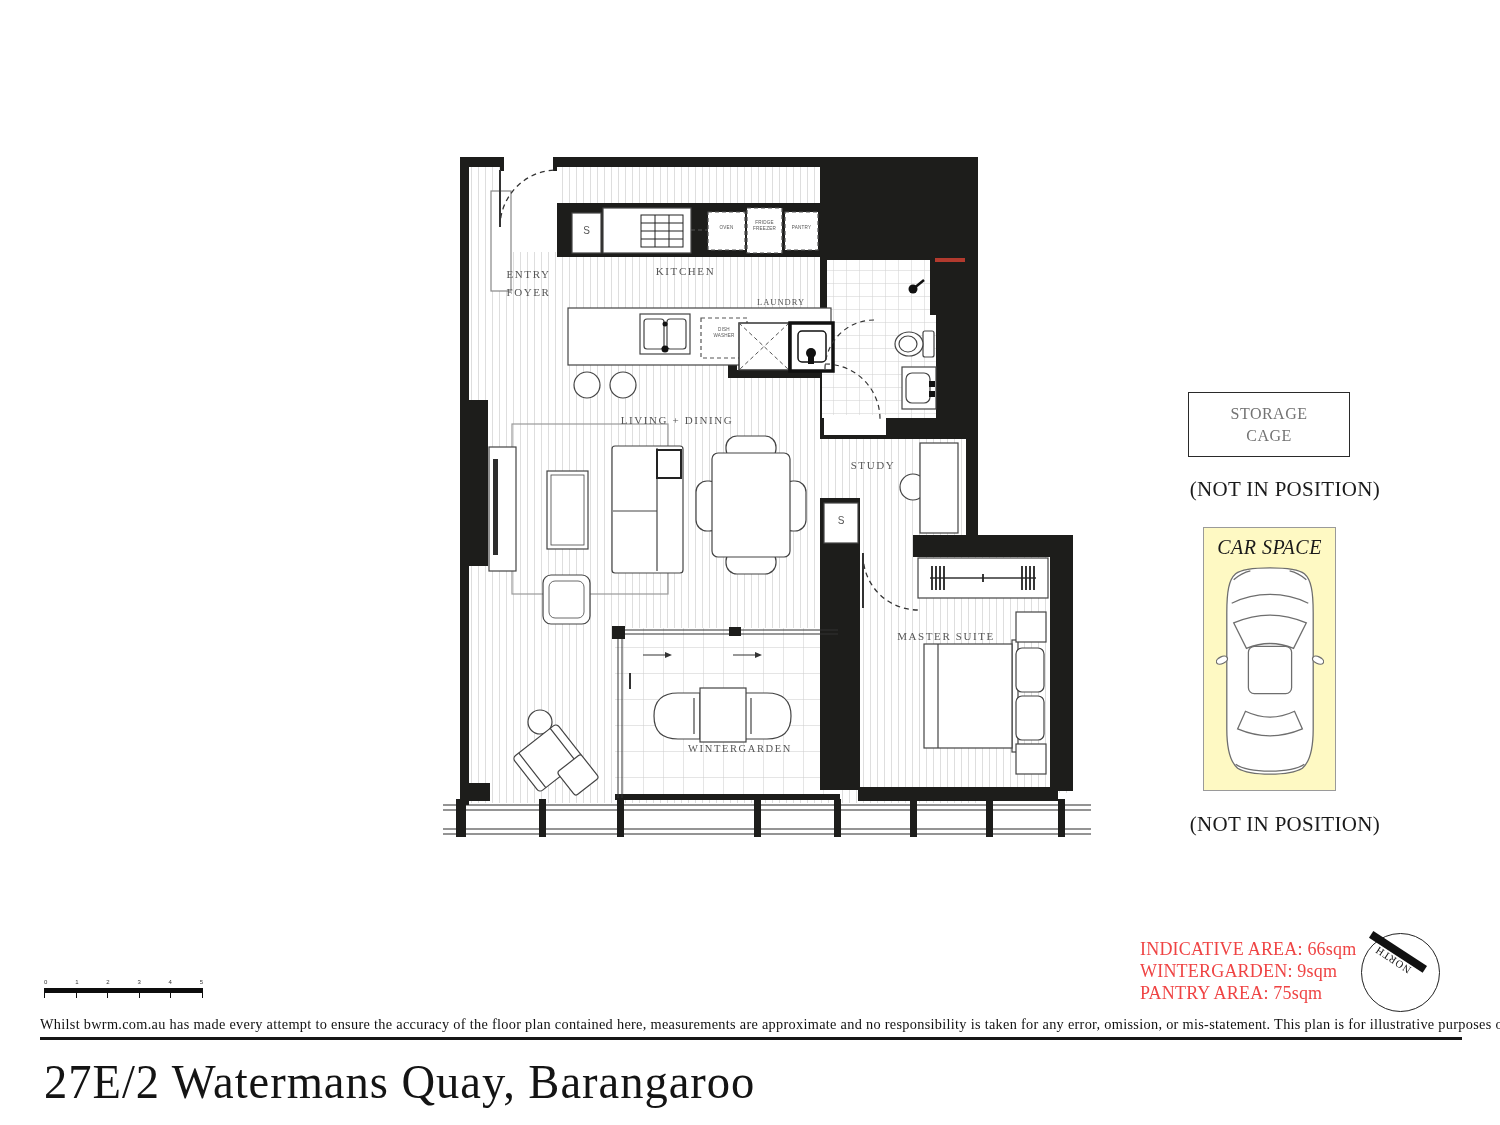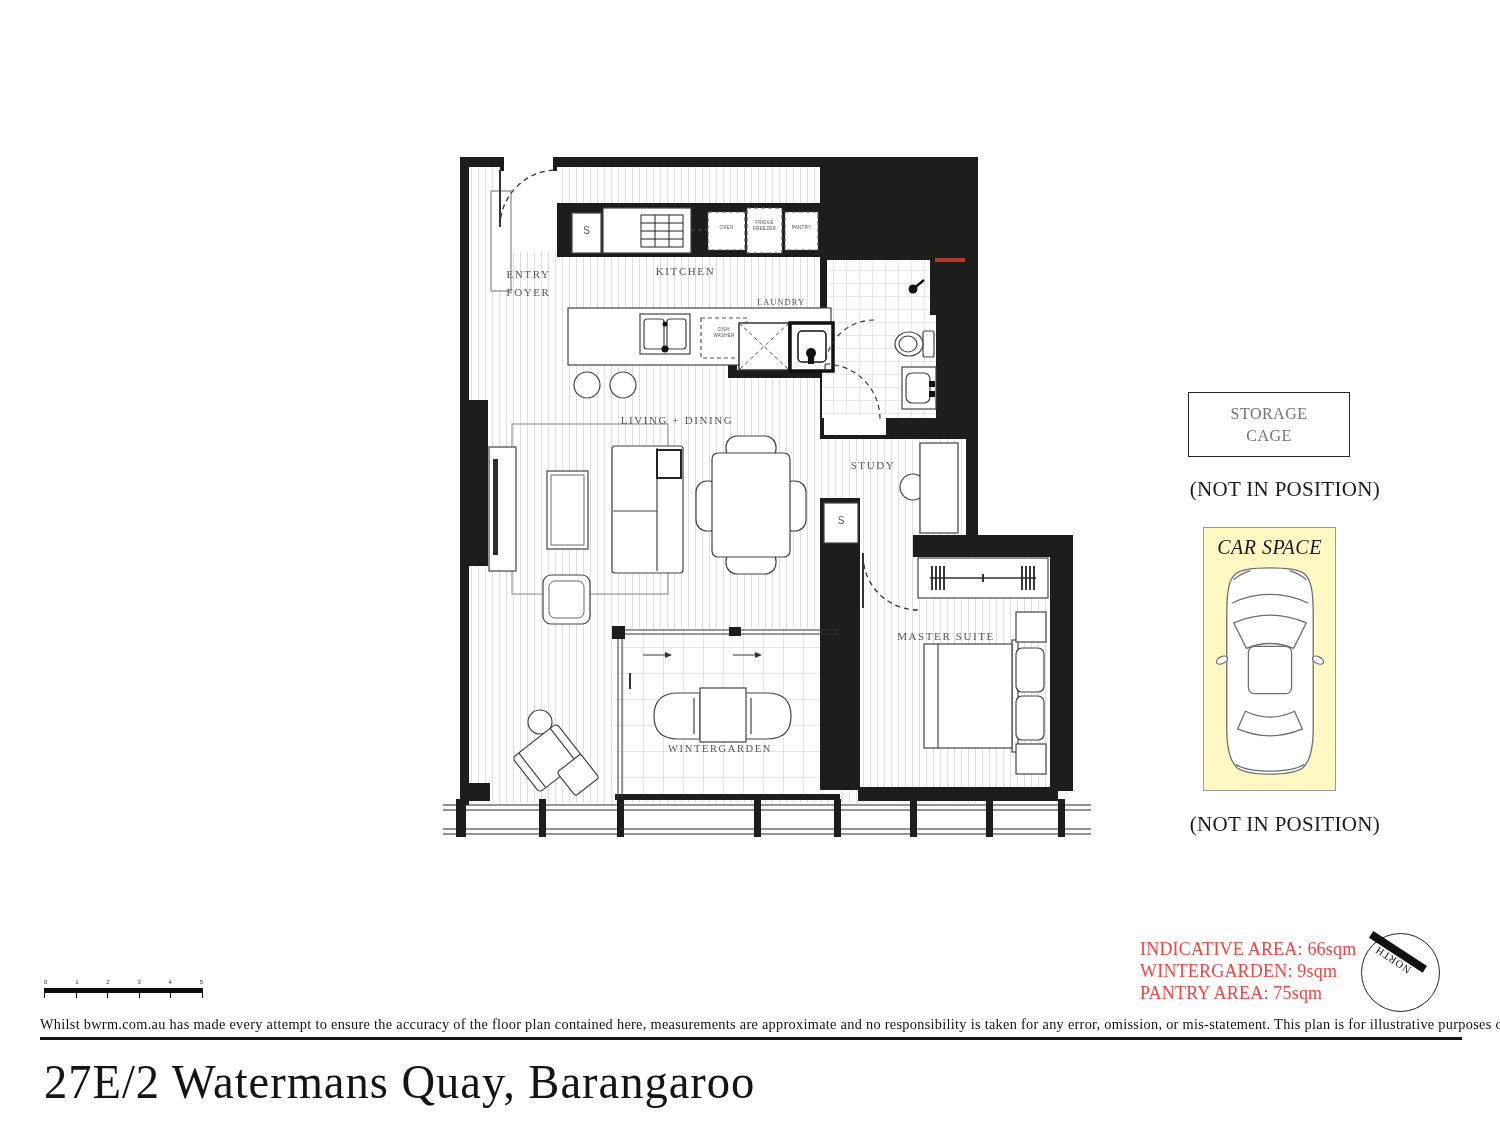--- a/index.html
+++ b/index.html
@@ -243,21 +243,21 @@
       </g>
     </svg>
 
     <div class="plab prewrap" style="left:38px;top:113px;width:95px;">ENTRY
 FOYER</div>
     <div class="plab" style="left:190px;top:110px;width:105px;">KITCHEN</div>
     <div class="plab" style="left:289px;top:143px;width:98px;font-size:8.5px;letter-spacing:1px;">LAUNDRY</div>
     <div class="plab" style="left:150px;top:259px;width:168px;">LIVING + DINING</div>
     <div class="plab" style="left:381px;top:304px;width:98px;">STUDY</div>
     <div class="plab" style="left:430px;top:461px;width:146px;margin-top:14px;">MASTER SUITE</div>
-    <div class="plab" style="left:194px;top:588px;width:166px;font-size:10.5px;">WINTERGARDEN</div>
+    <div class="plab" style="left:214px;top:588px;width:166px;font-size:10.5px;">WINTERGARDEN</div>
     <div class="slab" style="left:129px;top:72px;width:29px;">S</div>
     <div class="slab" style="left:381px;top:362px;width:34px;">S</div>
     <div class="tlab" style="left:265px;top:72px;width:37px;">OVEN</div>
     <div class="tlab" style="left:304px;top:67px;width:35px;">FRIDGE
 FREEZER</div>
     <div class="tlab" style="left:342px;top:72px;width:33px;">PANTRY</div>
     <div class="tlab" style="left:258px;top:174px;width:46px;">DISH
 WASHER</div>
   </div>
 

